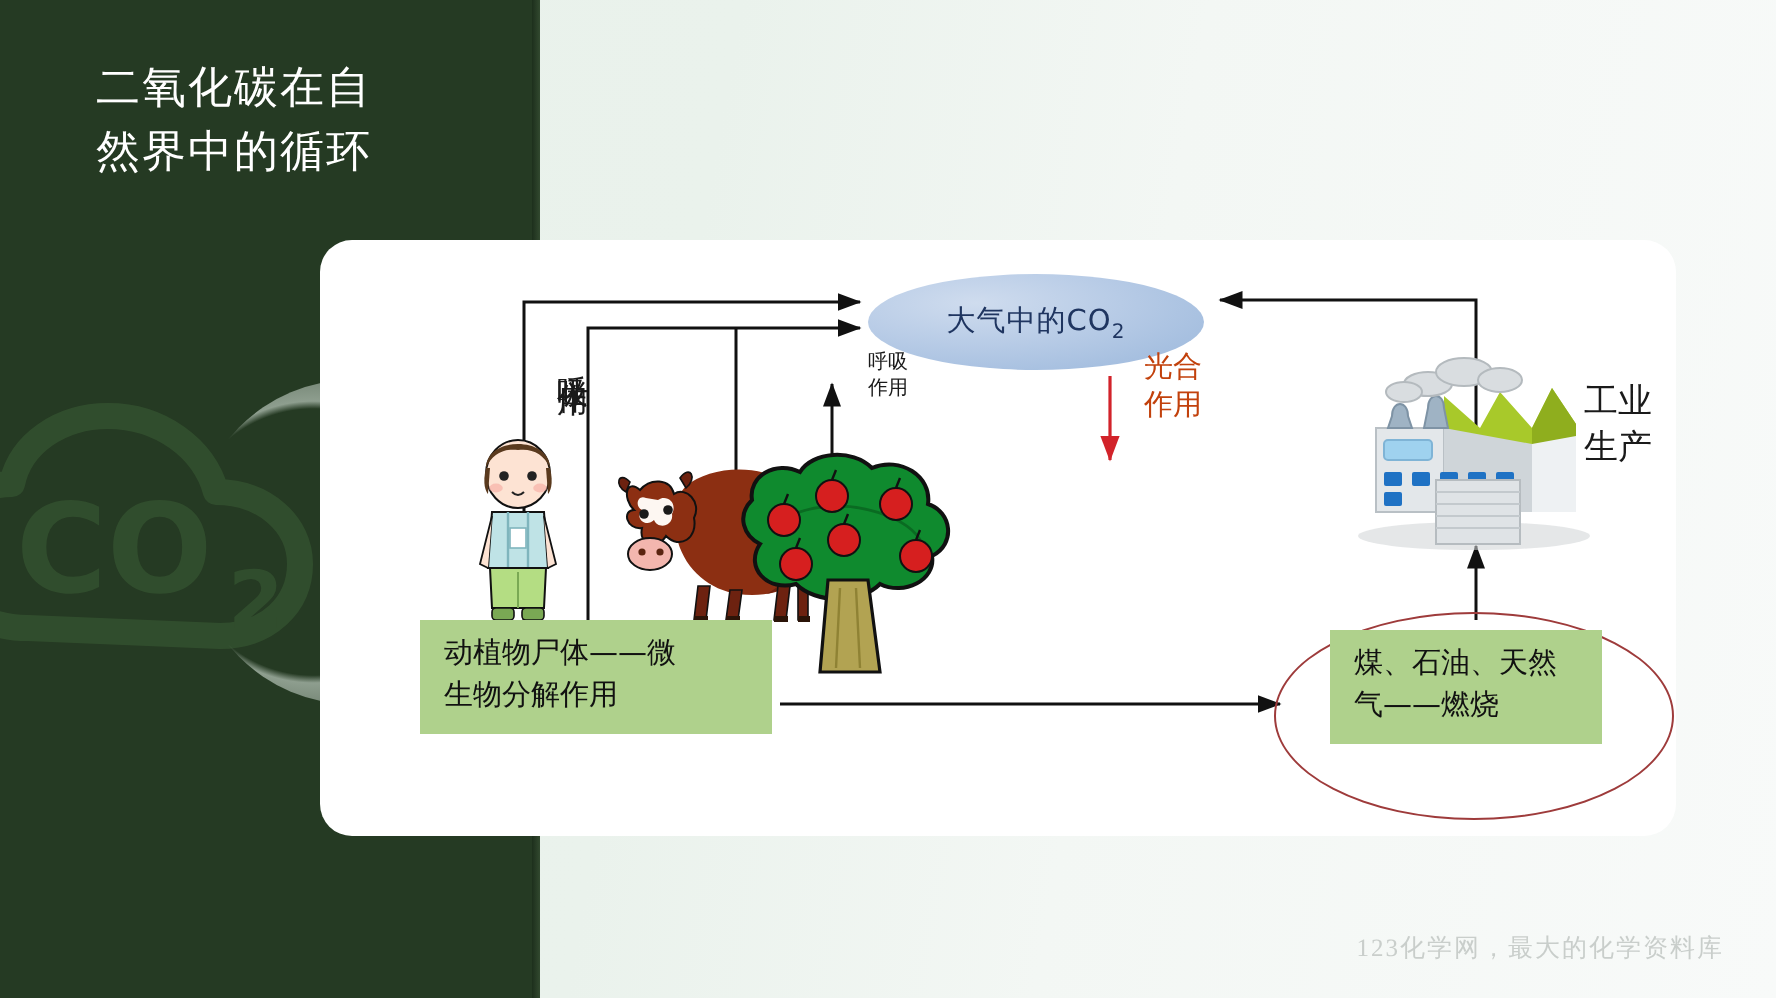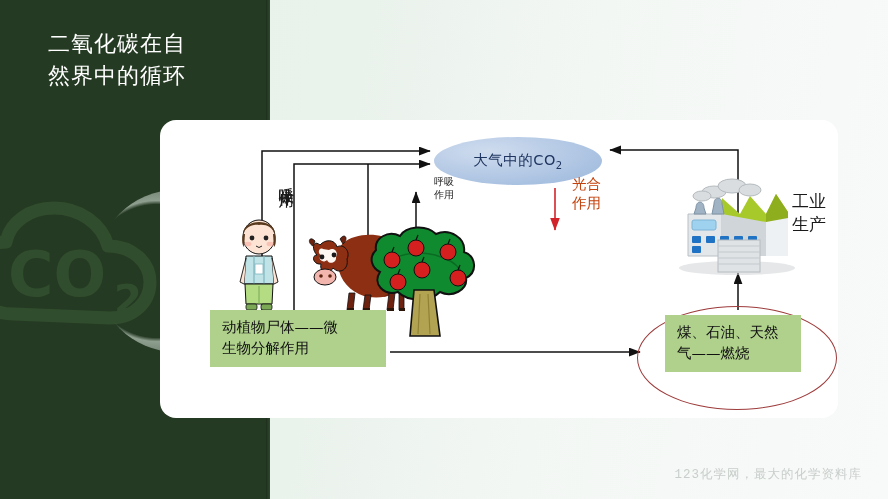--- a/index.html
+++ b/index.html
@@ -94,21 +94,21 @@
     border: 1.6px solid #9e3b3b;
     border-radius: 50%;
     background: transparent;
   }
   svg.overlay { position: absolute; left: 0; top: 0; width: 678px; height: 298px; overflow: visible; }
 
   
   #footer {
     position: absolute; right: 26px; bottom: 16px;
     color: #c9cecb; font-size: 12.5px; letter-spacing: 1px;
-    font-family: Liberation Mono, monospace;
+    font-family: Liberation Serif, serif;
   }
 </style>
 </head>
 <body>
 
 <div id="slide">
 
   <div id="left-panel">
     <svg id="co2-watermark" viewBox="0 0 236 150">
       <path d="M58 118 C30 118 14 100 14 80 C14 60 30 46 50 46 C54 26 74 12 98 12 C124 12 146 28 152 50 C176 50 194 66 194 86 C194 106 178 122 154 122 Z" fill="none" stroke="#33512f" stroke-width="13" stroke-linejoin="round"></path>

